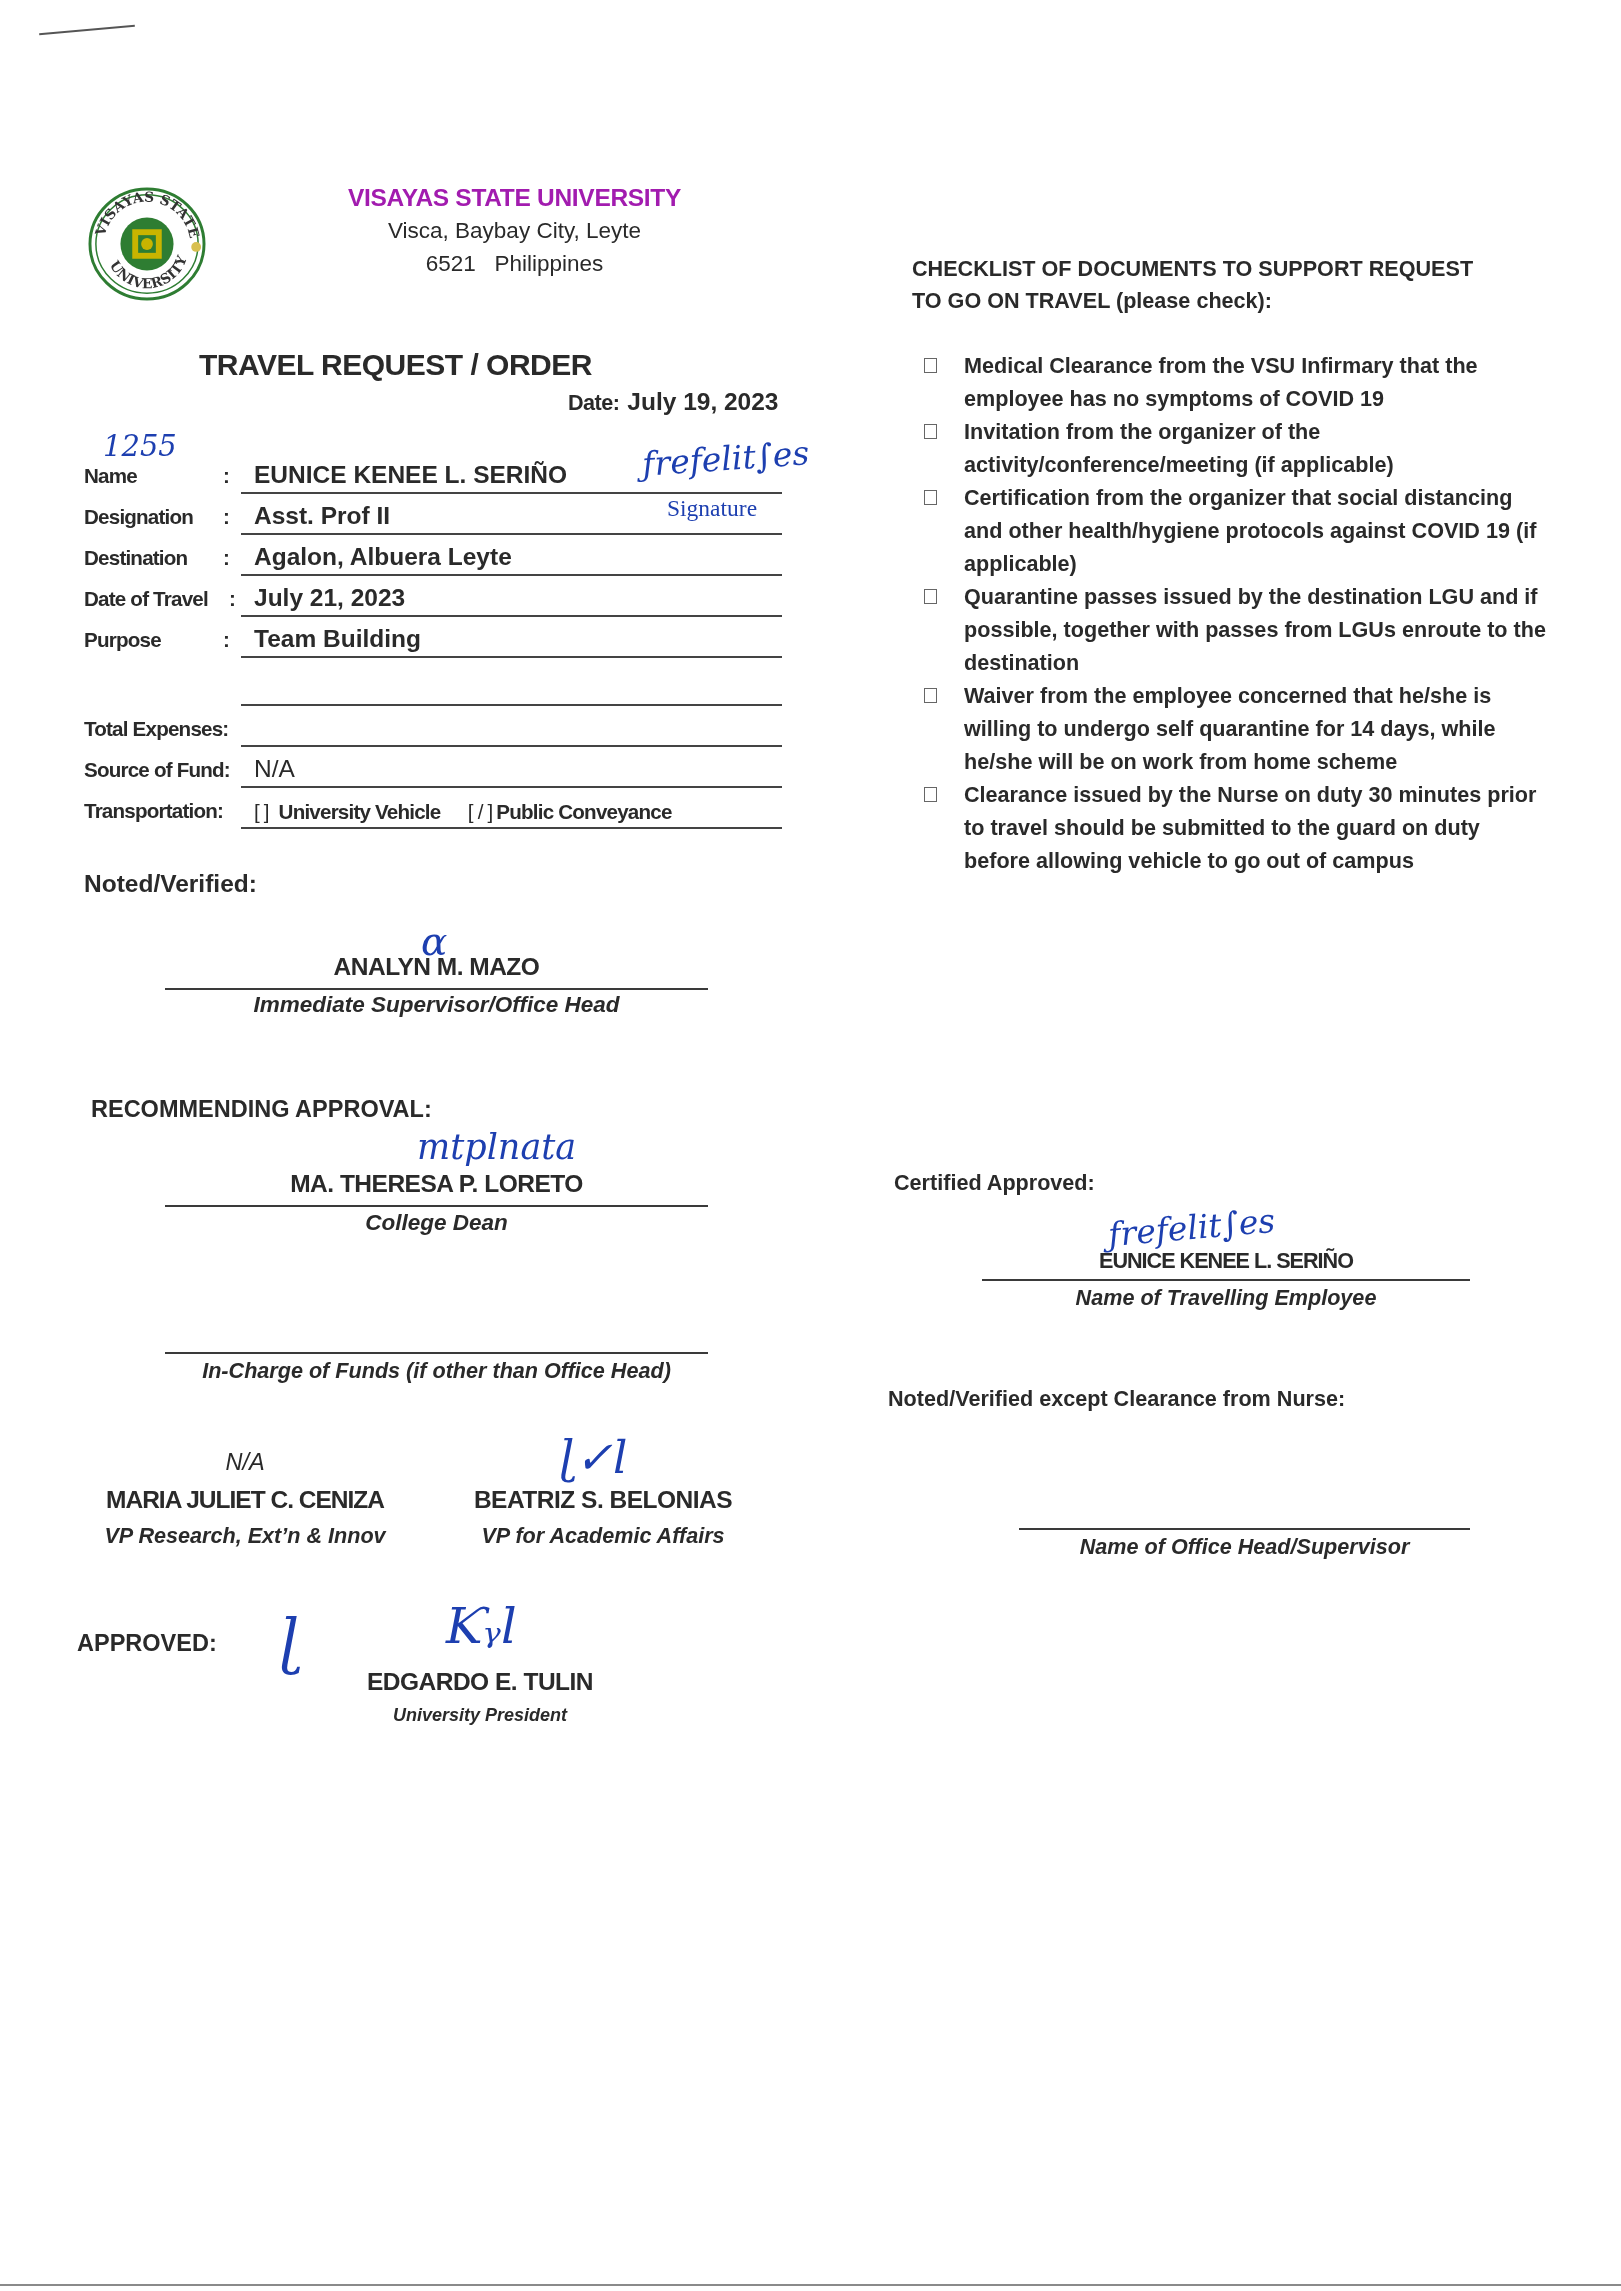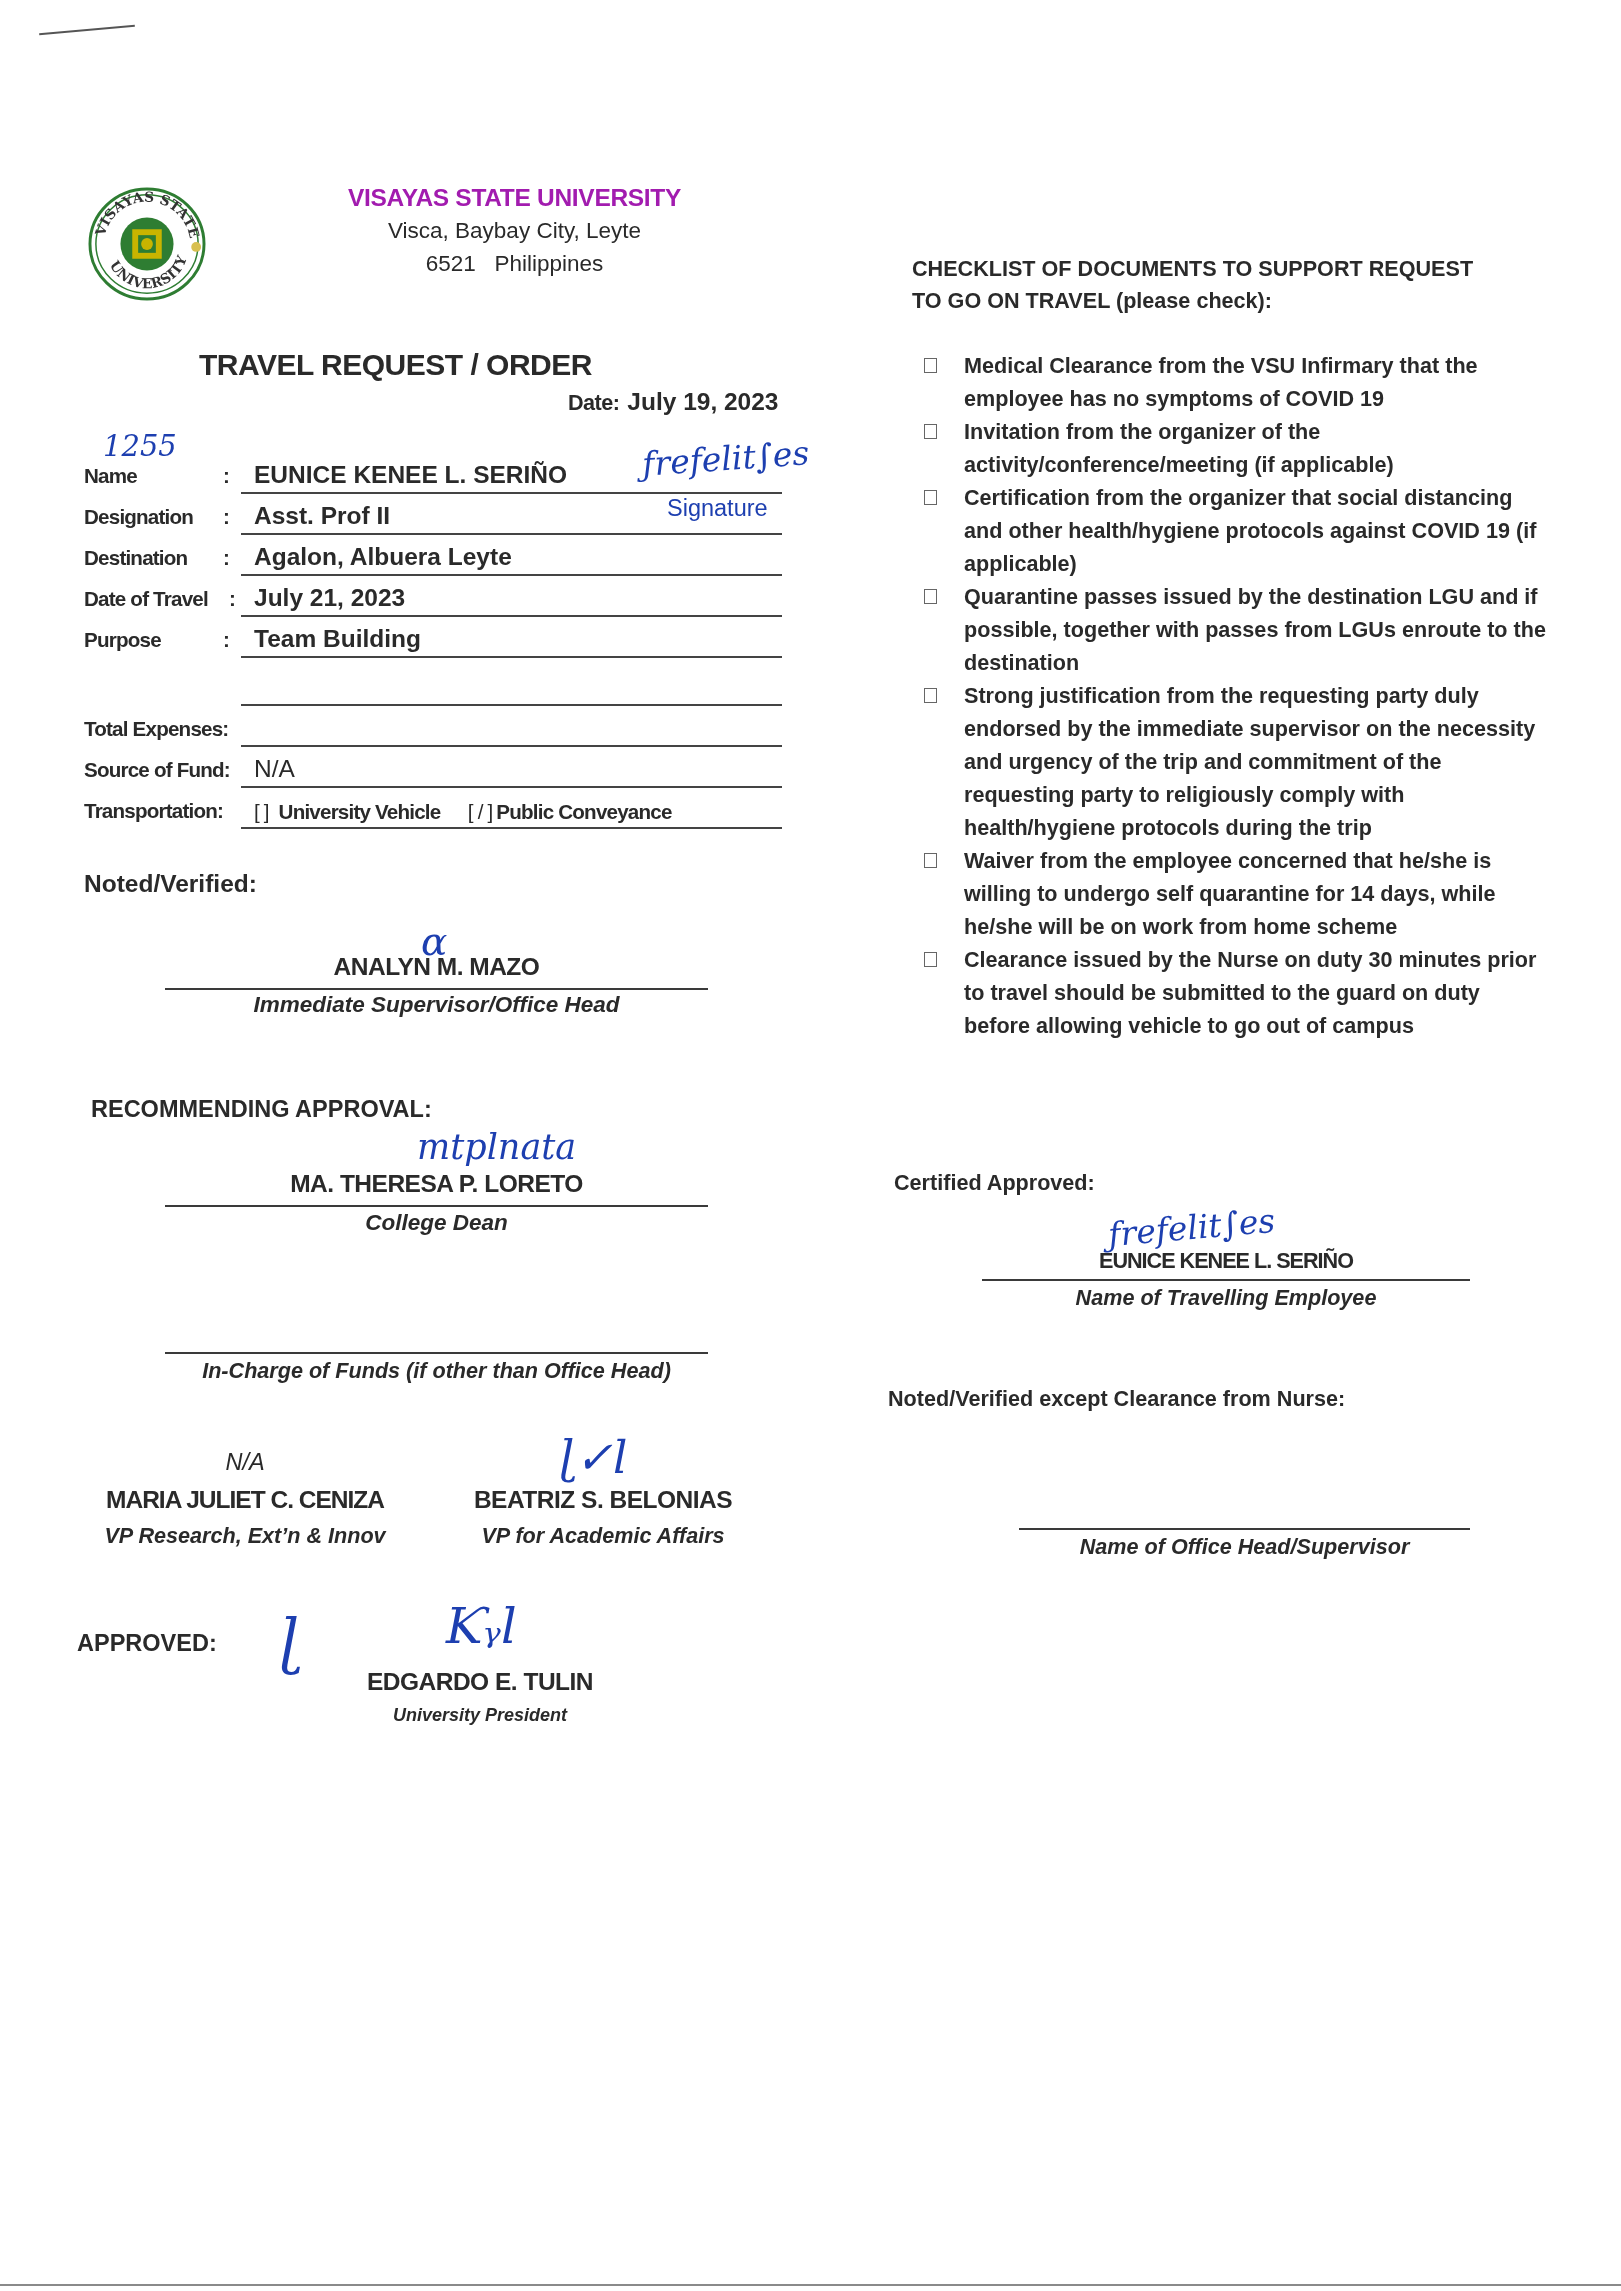--- a/index.html
+++ b/index.html
@@ -19,21 +19,21 @@
   .hdr1 { top: 184px; font-size: 24.5px; font-weight: bold; color: #a21caf; letter-spacing: -0.3px; }
   .hdr2 { top: 218px; font-size: 22.5px; }
   .hdr3 { top: 251px; font-size: 22.5px; }
 
   #title { left: 199px; top: 348px; font-size: 30px; font-weight: bold; letter-spacing: -0.5px; }
   #date-line { left: 568px; top: 388px; font-size: 24.5px; font-weight: bold; }
   #date-line .lbl { font-size: 21.6px; margin-right: 7.8px; letter-spacing: -0.5px; }
 
   #hw-num { left: 103px; top: 429px; font-size: 29px; }
   #hw-sig1 { left: 642px; top: 439px; font-size: 33px; transform: rotate(-4deg); }
-  #hw-signature-word { left: 667px; top: 495px; font-size: 23.5px; color: #1d3fb0; font-family: Liberation Sans, sans-serif; }
+  #hw-signature-word { left: 667px; top: 495px; font-size: 23.5px; color: #1d3fb0; font-family: Liberation Serif, serif; }
 
   .frow { position: absolute; left: 84px; width: 698px; height: 41px; }
   .frow .flabel { position: absolute; left: 0; bottom: 5.9px; font-size: 20.6px; font-weight: bold; letter-spacing: -0.8px; }
   .frow .fcolon { position: absolute; left: 139px; bottom: 5.9px; font-size: 20.6px; font-weight: bold; }
   .frow .fvalue { position: absolute; left: 170px; bottom: 4.9px; font-size: 24.5px; font-weight: bold; }
   .frow .fvalue.norm { font-weight: normal; }
   .frow .fline { position: absolute; left: 157px; right: 0; bottom: 0; border-top: 2px solid #444; }
   .trans { position: absolute; left: 170px; bottom: 4.9px; font-size: 20.6px; font-weight: bold; letter-spacing: -0.8px; white-space: nowrap; }
   .trans span { margin-right: 9.8px; }
 
@@ -163,21 +163,21 @@
 
 <div id="chk-title" class="abs">
   <div>CHECKLIST OF DOCUMENTS TO SUPPORT REQUEST</div>
   <div>TO GO ON TRAVEL (please check):</div>
 </div>
 <ul id="checklist" class="abs">
   <li><span class="box"></span><span>Medical Clearance from the VSU Infirmary that the employee has no symptoms of COVID 19</span></li>
   <li><span class="box"></span><span>Invitation from the organizer of the activity/conference/meeting (if applicable)</span></li>
   <li><span class="box"></span><span>Certification from the organizer that social distancing and other health/hygiene protocols against COVID 19 (if applicable)</span></li>
   <li><span class="box"></span><span>Quarantine passes issued by the destination LGU and if possible, together with passes from LGUs enroute to the destination</span></li>
-  <li><span class="box"></span><span>Strong justification from the requesting party duly endorsed by the immediate supervisor on the necessity and urgency of the trip and commitment of the requesting party to religiously comply with health/hygiene protocols during the trip</span></li>
+  <li><span class="box"></span></li>
   <li><span class="box"></span><span>Waiver from the employee concerned that he/she is willing to undergo self quarantine for 14 days, while he/she will be on work from home scheme</span></li>
   <li><span class="box"></span><span>Clearance issued by the Nurse on duty 30 minutes prior to travel should be submitted to the guard on duty before allowing vehicle to go out of campus</span></li>
 </ul>
 
 <div class="abs rlabel" style="left:894px;top:1170px;">Certified Approved:</div>
 <div class="abs ink" style="left:1108px;top:1208px;font-size:33px;transform:rotate(-5deg);">ƒrefelit∫eѕ</div>
 <div class="abs" style="left:982px;width:488px;top:1248px;text-align:center;font-size:21.6px;font-weight:bold;letter-spacing:-1px;">EUNICE KENEE L. SERIÑO</div>
 <div class="rule" style="left:982px;width:488px;top:1279px;"></div>
 <div class="sigtitle" style="left:982px;width:488px;top:1285px;font-size:21.6px;">Name of Travelling Employee</div>
 

